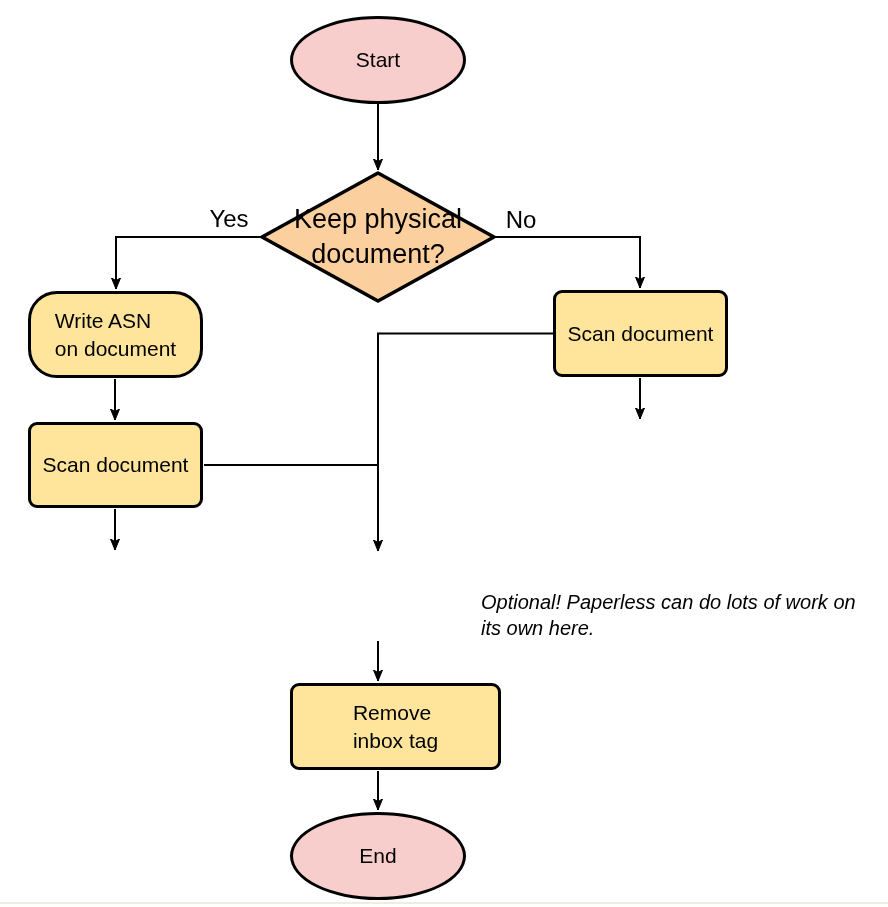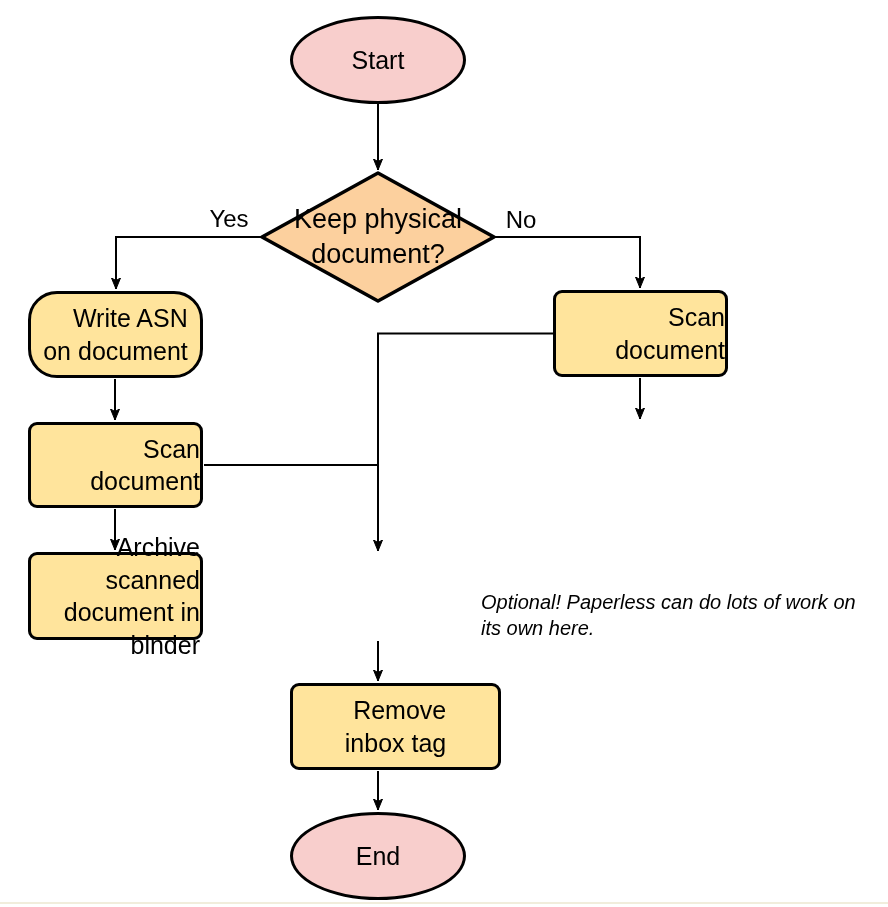--- a/index.html
+++ b/index.html
@@ -23,22 +23,22 @@
     width: 888px;
     height: 907px;
   }
   .node {
     position: absolute;
     box-sizing: border-box;
     border: 3.5px solid #000000;
     display: flex;
     align-items: center;
     justify-content: center;
-    text-align: right;
-    font-size: 25px;
+    text-align: left;
+    font-size: 21px;
     line-height: 1.3;
     white-space: pre-line;
     color: #000000;
   }
   .process {
     background: #ffe49c;
     border-radius: 9px;
   }
   .terminator {
     background: #f8cecc;
@@ -126,23 +126,20 @@
 
   <div id="label-yes" class="edge-label">Yes</div>
 
   <div id="label-no" class="edge-label">No</div>
 
   <div id="node-write-asn" class="node process">Write ASN
 on document</div>
 
   <div id="node-scan-left" class="node process">Scan document</div>
 
-  <div id="node-archive" class="node process">Archive scanned
-document in
-binder</div>
 
   <div id="node-scan-right" class="node process">Scan document</div>
 
 
 
   <div class="annotation">Optional! Paperless can do lots of work on
 its own here.</div>
 
   <div id="node-remove" class="node process">Remove
 inbox tag</div>

